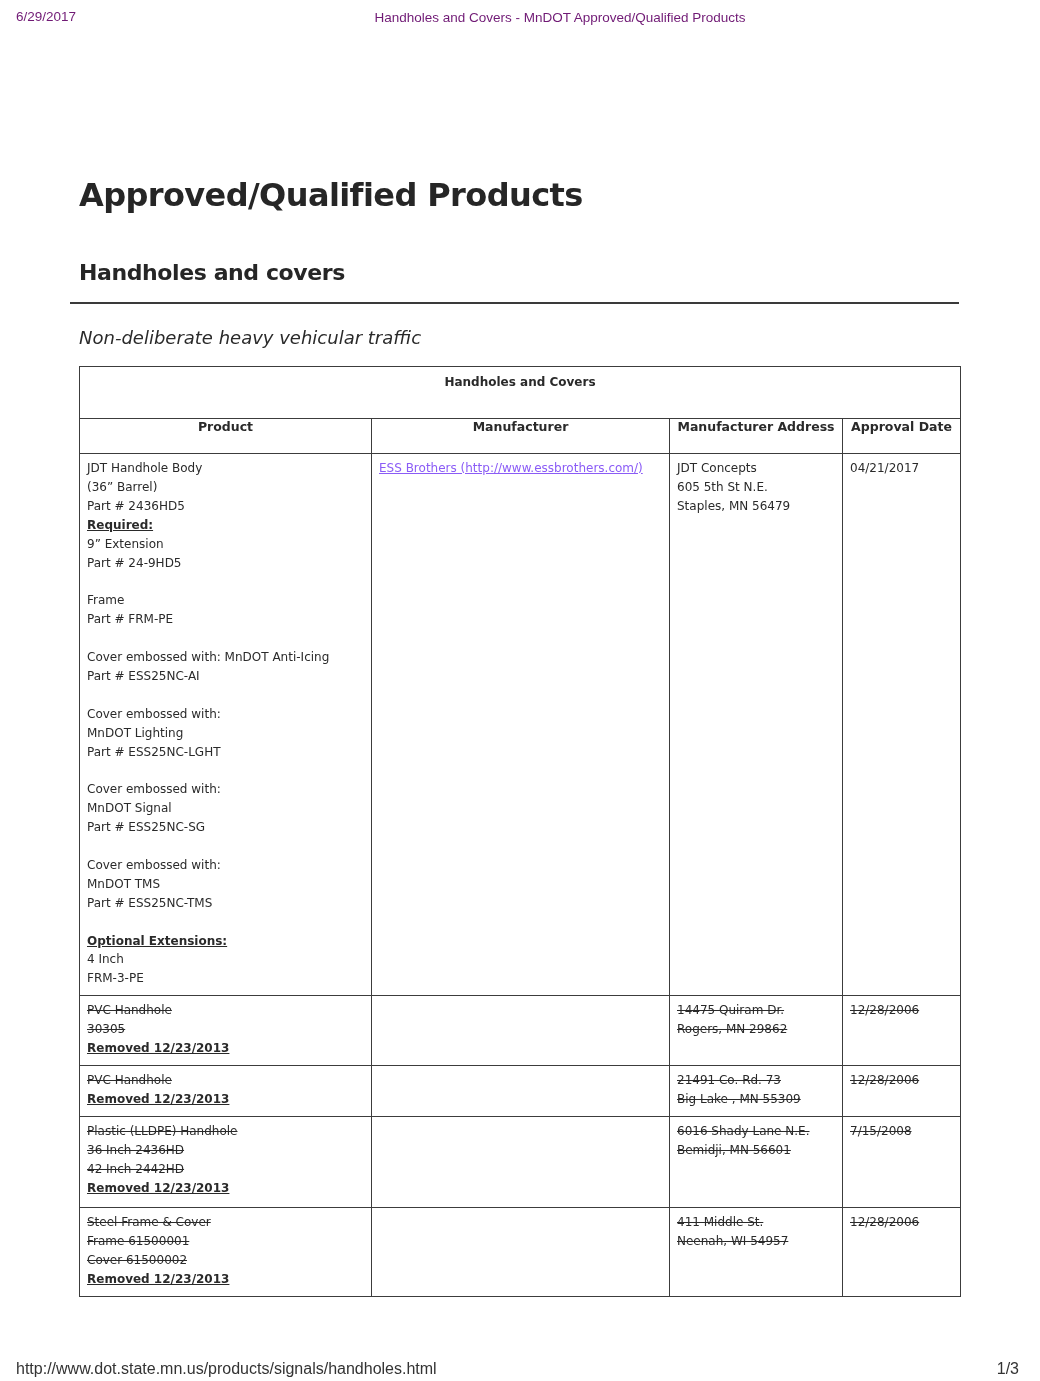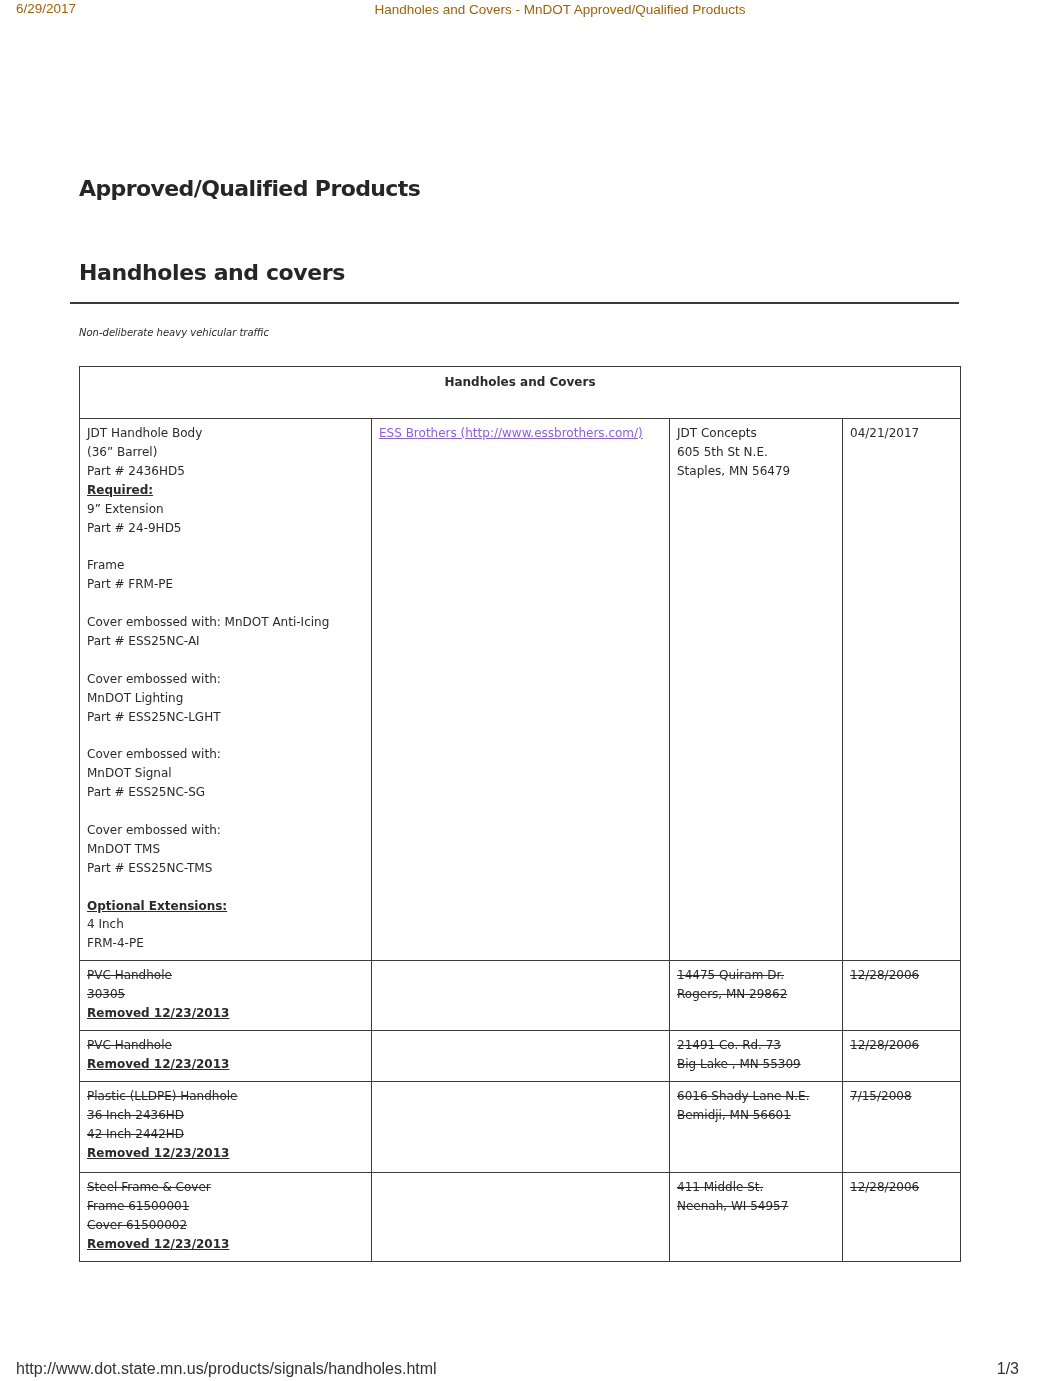--- a/index.html
+++ b/index.html
@@ -10,27 +10,27 @@
     body {
       width: 1040px;
       height: 1381px;
       position: relative;
       overflow: hidden;
       color: #2a2a2a;
       font-family: "Liberation Sans", sans-serif;
     }
     .print-header {
       position: absolute;
-      top: 1px;
+      top: 9px;
       left: 0;
       width: 1040px;
       height: 20px;
       font-family: "Liberation Sans", sans-serif;
       font-size: 13.5px;
-      color: #a16207;
+      color: #701a75;
     }
     .print-header .date {
       position: absolute;
       left: 16px;
       top: 0;
     }
     .print-header .title {
       position: absolute;
       left: 0;
       width: 1120px;
@@ -56,21 +56,21 @@
       position: absolute;
       right: 21px;
       top: 0;
     }
     .h1 {
       position: absolute;
       left: 79px;
       top: 176px;
       font-family: "DejaVu Sans", sans-serif;
       font-weight: bold;
-      font-size: 22px;
+      font-size: 32px;
       letter-spacing: -0.6px;
       color: #262626;
       margin: 0;
     }
     .h2 {
       position: absolute;
       left: 79px;
       top: 260px;
       font-family: "DejaVu Sans", sans-serif;
       font-weight: bold;
@@ -86,21 +86,21 @@
       width: 889px;
       height: 2px;
       background: #3a3a3a;
     }
     .subtitle {
       position: absolute;
       left: 79px;
       top: 327px;
       font-family: "DejaVu Sans", sans-serif;
       font-style: italic;
-      font-size: 10px;
+      font-size: 18px;
       color: #2a2a2a;
     }
     table.products {
       position: absolute;
       left: 79px;
       top: 366px;
       width: 881px;
       border-collapse: collapse;
       table-layout: fixed;
       font-family: "DejaVu Sans", sans-serif;
@@ -166,20 +166,26 @@
     <col style="width:298px">
     <col style="width:173px">
     <col style="width:118px">
   </colgroup>
   <tbody>
       <tr>
     <td class="caption-cell" colspan="4">
       <span>Handholes and Covers</span>
     </td>
   </tr>
+  <tr>
+    <th class="col-head">Product</th>
+    <th class="col-head">Manufacturer</th>
+    <th class="col-head">Manufacturer Address</th>
+    <th class="col-head">Approval Date</th>
+  </tr>
 
   <tr class="row-main">
     <td>
       <div class="cell-inner">
             <span class="line">JDT Handhole Body</span>
             <span class="line">(36” Barrel)</span>
             <span class="line">Part # 2436HD5</span>
             <span class="line bold">Required:</span>
             <span class="line">9” Extension</span>
             <span class="line">Part # 24-9HD5</span>
@@ -197,21 +203,21 @@
             <span class="line">Cover embossed with:</span>
             <span class="line">MnDOT Signal</span>
             <span class="line">Part # ESS25NC-SG</span>
             <span class="gap"></span>
             <span class="line">Cover embossed with:</span>
             <span class="line">MnDOT TMS</span>
             <span class="line">Part # ESS25NC-TMS</span>
             <span class="gap"></span>
             <span class="line bold">Optional Extensions:</span>
             <span class="line">4 Inch</span>
-            <span class="line">FRM-4-PE</span>
+            <span class="line">FRM-3-PE</span>
           </div>
     </td>
     <td>
       <div class="cell-inner">
         <a class="link">ESS Brothers (http://www.essbrothers.com/)</a>
       </div>
     </td>
     <td>
       <div class="cell-inner">
         <span class="line">JDT Concepts</span>

